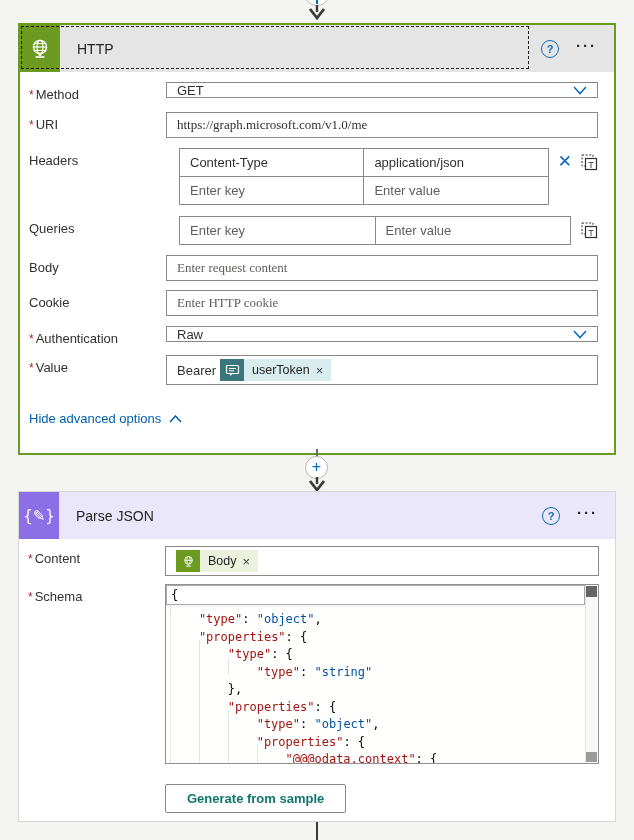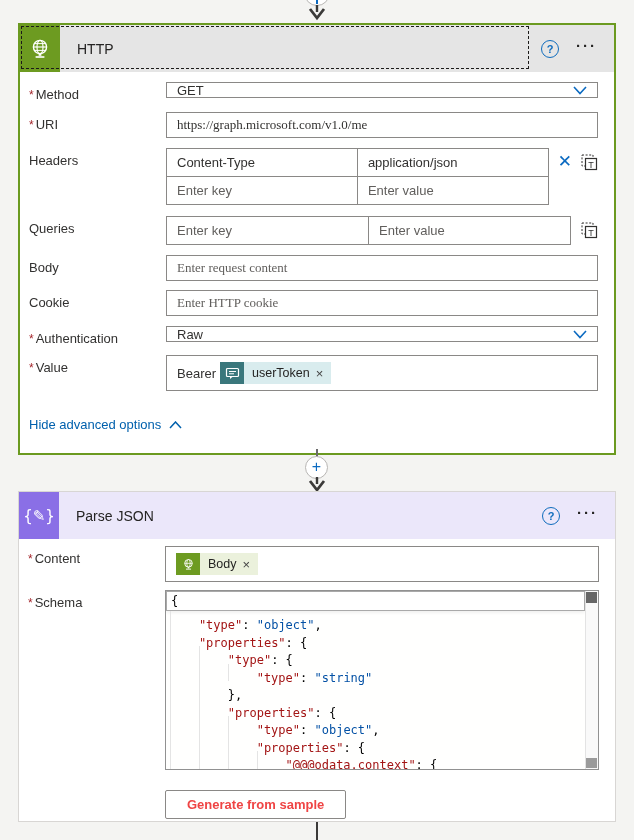--- a/index.html
+++ b/index.html
@@ -75,28 +75,28 @@
   input.txt, .dropdown, .valuebox {
     width: 100%; border: 1px solid #8a8886; background: #fff; font-size: 13px;
     font-family: "Liberation Sans", sans-serif; color: #323130;
   }
   input.txt { height: 26px; padding: 0 10px; font-family: Liberation Serif, serif; }
   input.txt::placeholder { color: #605e5c; opacity: 1; }
   .dropdown {
     height: 16px; display: flex; align-items: center; padding: 0 10px; cursor: pointer;
   }
   .dropdown .dd-val { flex: 1; }
-  .valuebox { height: 36px; display: flex; align-items: center; padding: 0 6px; }
+  .valuebox { height: 30px; display: flex; align-items: center; padding: 0 6px; }
 
   .mb9 { margin-bottom: 9px; } .mb10 { margin-bottom: 10px; } .mb11 { margin-bottom: 11px; }
   .mb8 { margin-bottom: 8px; } .mb20 { margin-bottom: 20px; }
 
   
   .kv-wrap { display: flex; align-items: flex-start; }
-  .kv-table { flex: 1; border: 1px solid #8a8886; margin-right: 9px; }
+  .kv-table { flex: 1; border: 1px solid #8a8886; margin-right: 9px; margin-left: 13px; }
   .kv-row { display: flex; border-bottom: 1px solid #8a8886; }
   .kv-row:last-child { border-bottom: none; }
   .kv-cell { flex: 1; border-right: 1px solid #8a8886; }
   .kv-cell:last-child { border-right: none; }
   .kv-cell input {
     width: 100%; height: 27px; border: none; outline: none; padding: 0 10px;
     font-size: 13px; font-family: "Liberation Sans", sans-serif; color: #323130; background: transparent;
   }
   .kv-cell input::placeholder { color: #605e5c; opacity: 1; }
   .kv-icons { display: flex; align-items: center; gap: 8px; padding-top: 5px; }
@@ -138,21 +138,21 @@
   .ind { display: inline-block; width: 4ch; border-left: 1px solid #e4e4e4; height: 100%; }
   .vscroll {
     position: absolute; top: 0; right: 0; width: 13px; height: 100%;
     background: #f9f9f9; border-left: 1px solid #e3e3e3;
   }
   .vthumb { position: absolute; top: 1px; right: 1px; width: 11px; height: 11px; background: #666; }
   .hthumb { position: absolute; bottom: 1px; right: 1px; width: 11px; height: 10px; background: #9b9b9b; }
 
   .gen-btn {
     margin-top: 10px; height: 29px; padding: 0 21px; background: #fff;
-    border: 1px solid #8a8886; font-size: 13px; font-weight: bold; color: #ef4444;
+    border: 1px solid #8a8886; font-size: 13px; font-weight: bold; color: #0f766e;
     font-family: "Liberation Sans", sans-serif; cursor: pointer; border-radius: 2px;
   }
 </style>
 </head>
 <body>
 
 <div class="canvas">
 
   <div class="top-circle">
     <div class="plusbar"></div>

